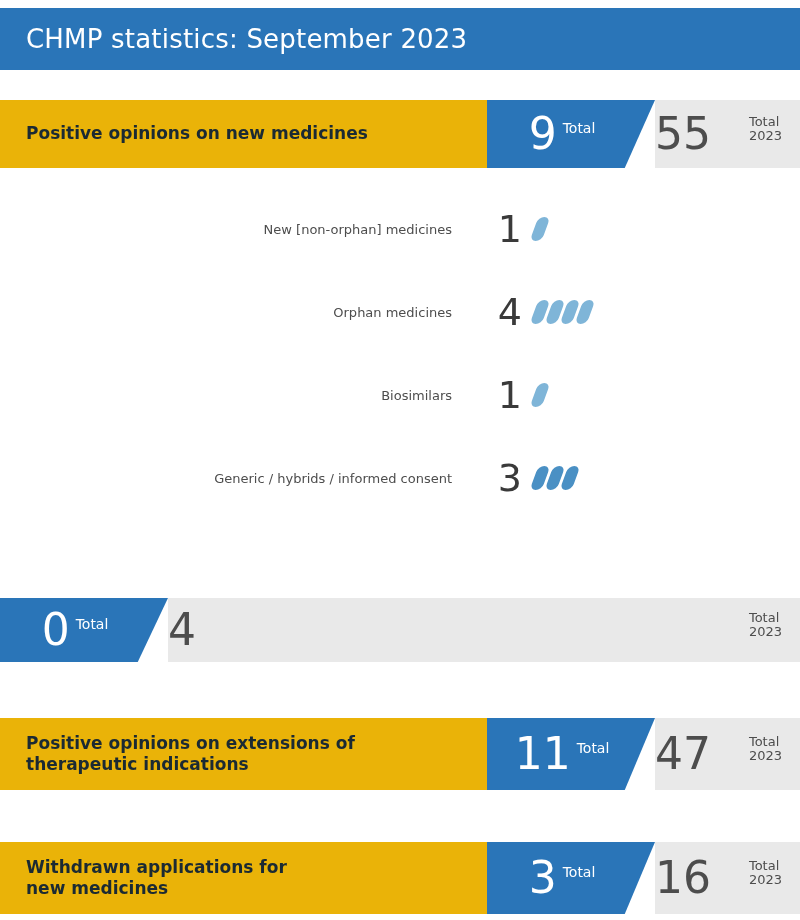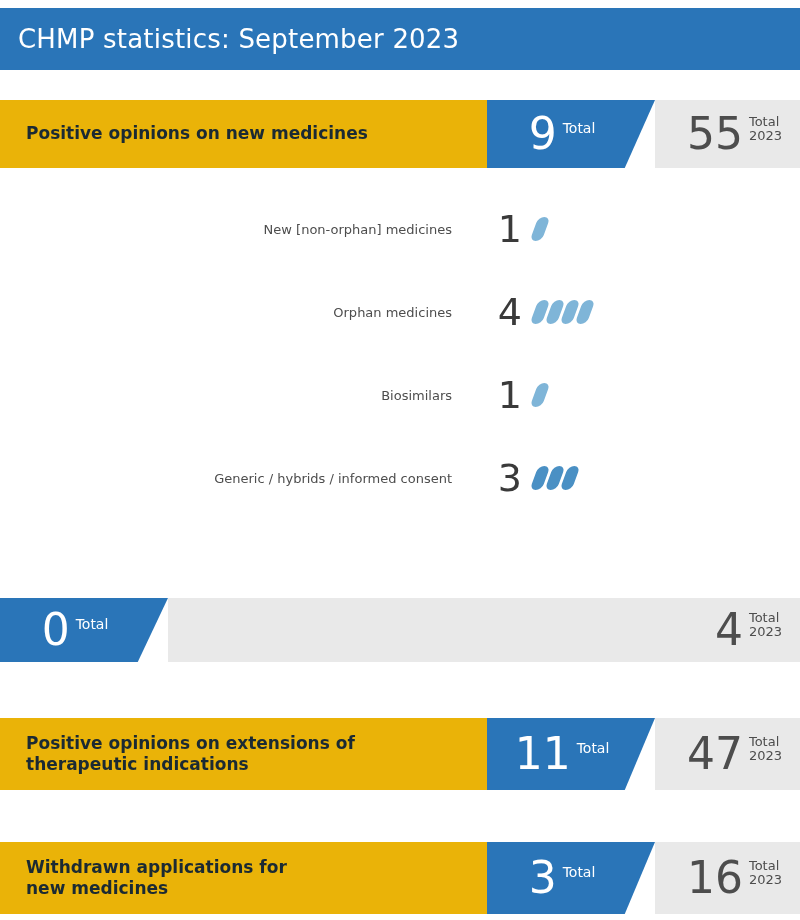--- a/index.html
+++ b/index.html
@@ -17,21 +17,21 @@
     position: absolute;
     left: 0; top: 8px;
     width: 800px; height: 62px;
     background: #2a75b8;
     display: flex;
     align-items: center;
   }
   .header-title {
     color: #ffffff;
     font-size: 26px;
-    padding-left: 18px;
+    padding-left: 26px;
     letter-spacing: 0.2px;
   }
 
   
   .section-bar {
     position: absolute;
     left: 0;
     width: 800px;
     display: flex;
     align-items: stretch;
@@ -69,21 +69,21 @@
     color: #ffffff;
     font-size: 14px;
     margin-left: 6px;
     margin-top: -12px;
   }
   .sb-year {
     flex: 1;
     background: #e9e9e9;
     display: flex;
     align-items: center;
-    justify-content: flex-end;
+    justify-content: space-between;
     padding-right: 18px;
   }
   .sb-year .num {
     color: #4d4d4d;
     font-size: 44px;
     line-height: 1;
   }
   .sb-year .tot {
     color: #4d4d4d;
     font-size: 13px;

